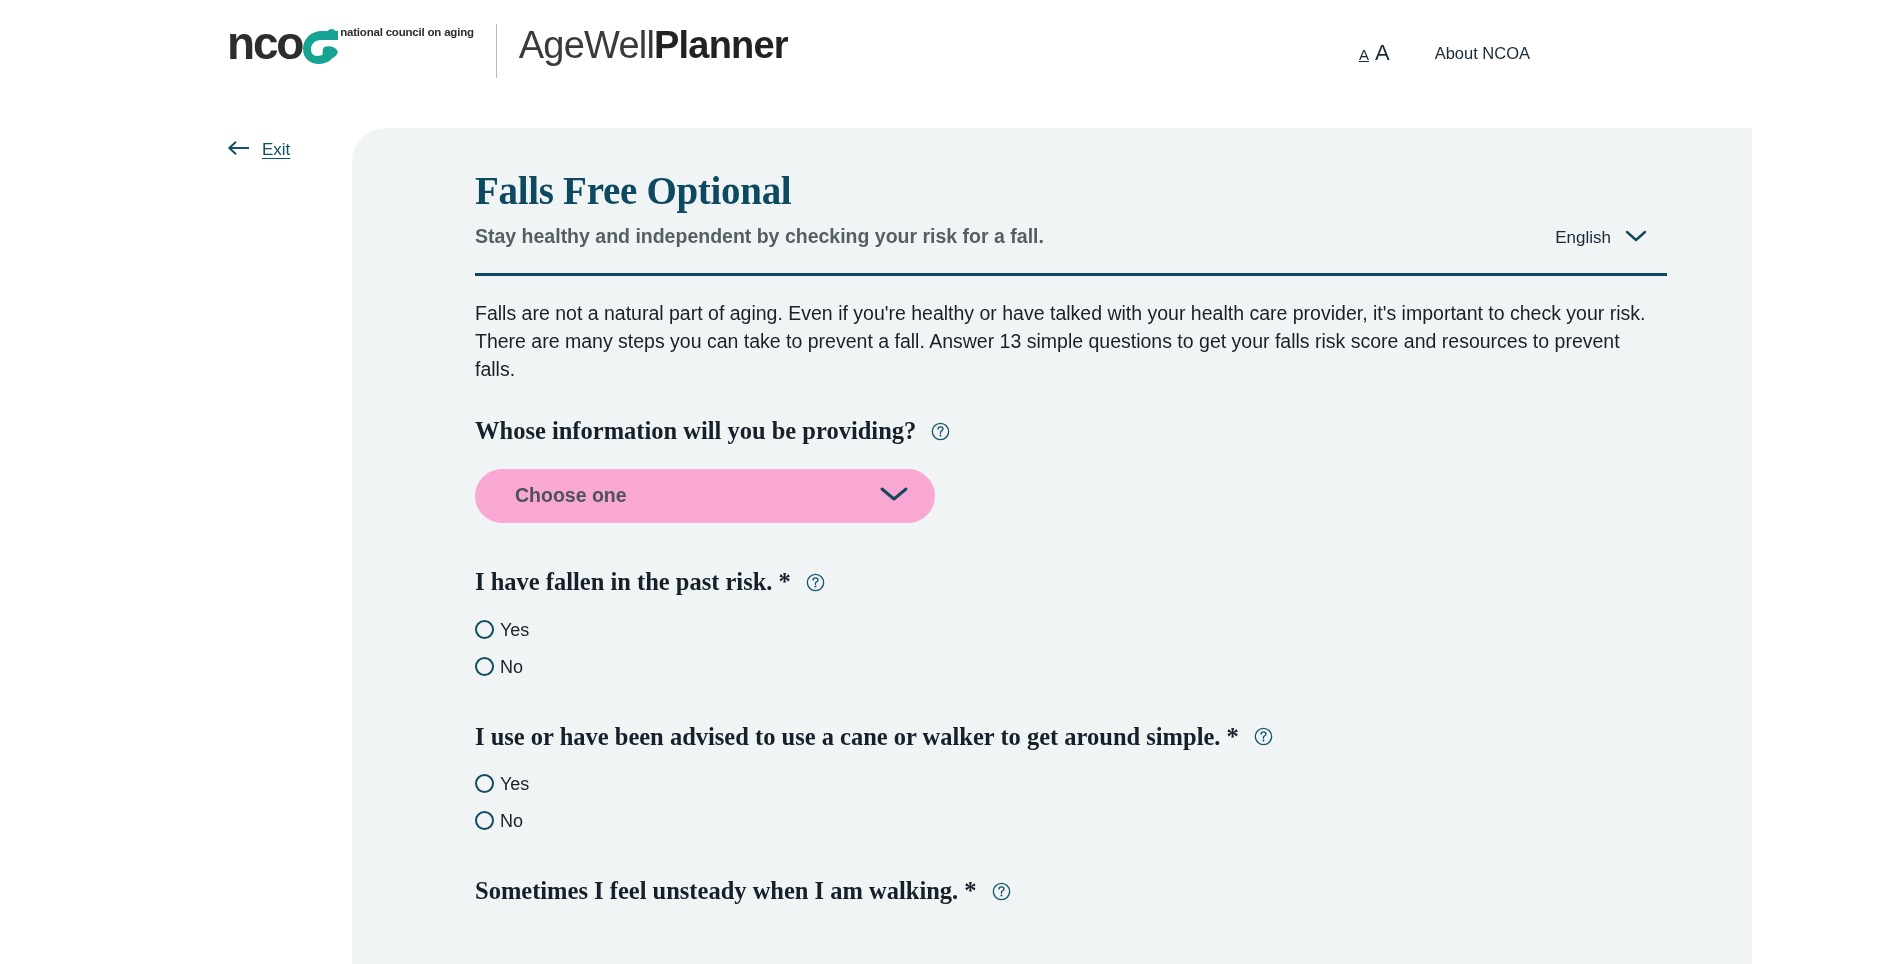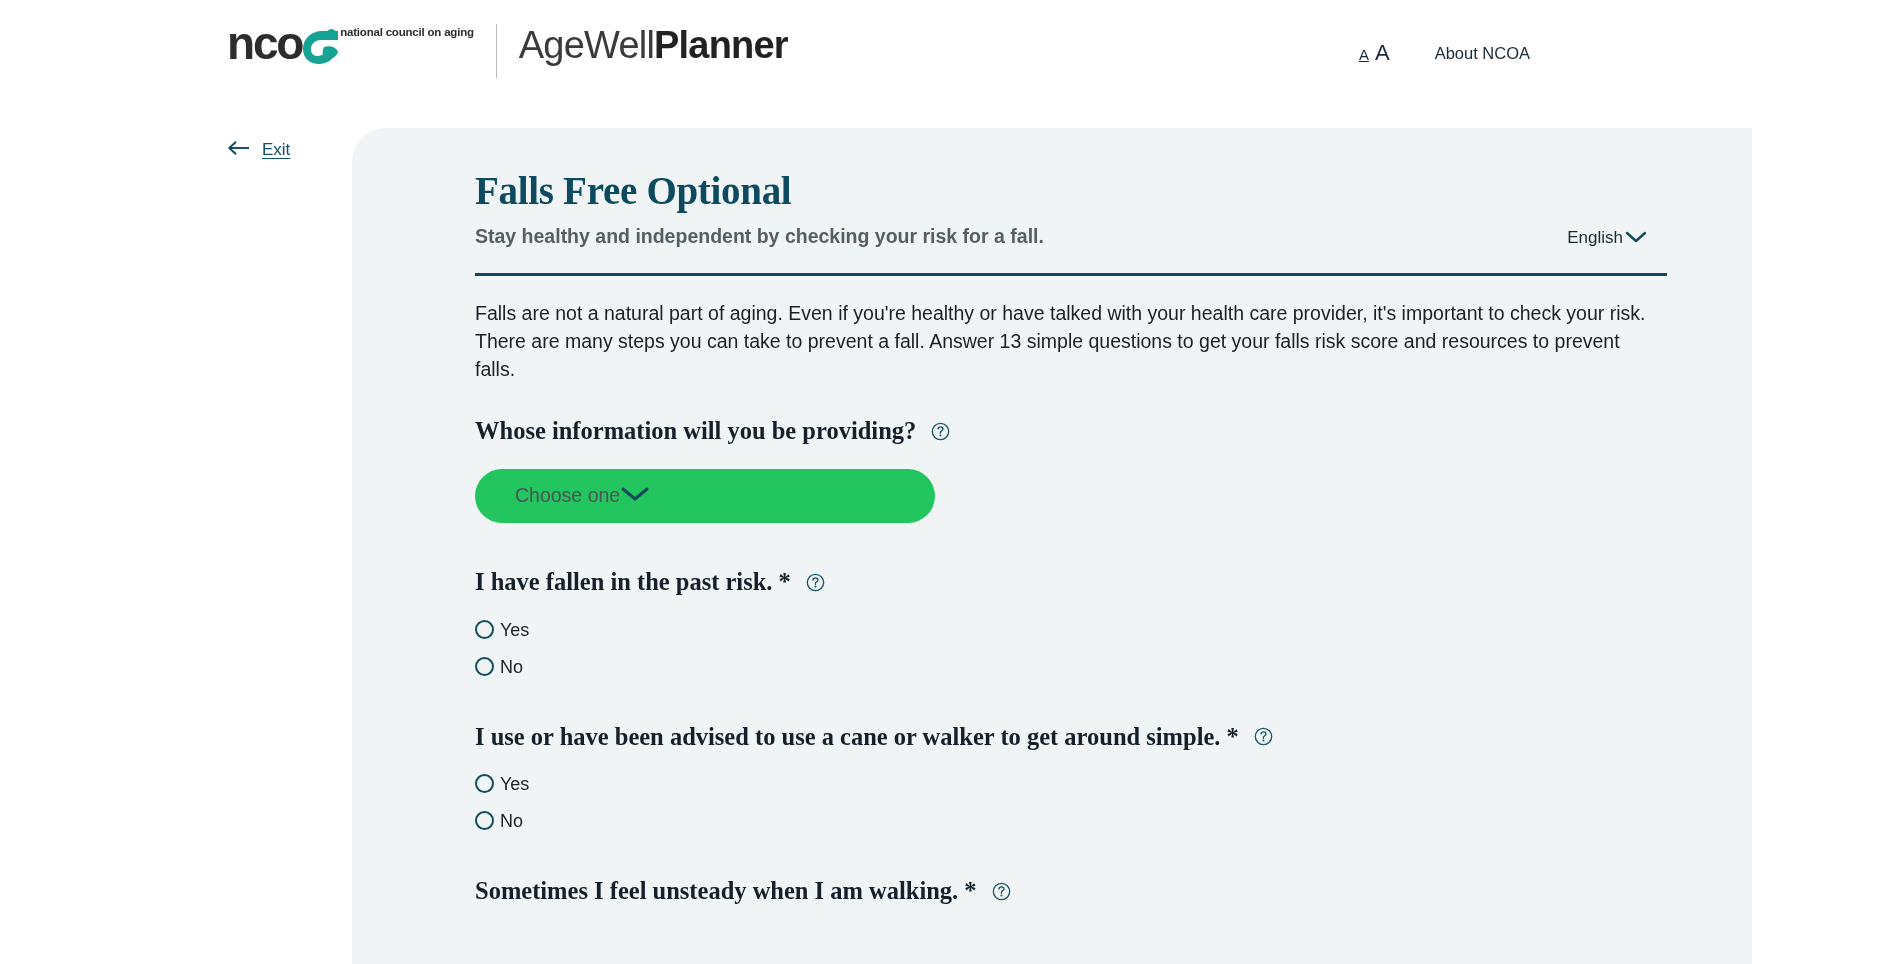--- a/index.html
+++ b/index.html
@@ -164,22 +164,22 @@
     margin-top: 10px;
   }
   .page-subtitle {
     font-size: 19.5px;
     color: #555f63;
     line-height: 1.4;
     font-weight: bold;
   }
   .lang-select {
     display: flex;
-    align-items: flex-end;
-    gap: 2px;
+    align-items: center;
+    gap: 14px;
     cursor: pointer;
     padding-bottom: 2px;
     margin-right: 20px;
   }
   .lang-label {
     font-size: 17px;
     color: #1b2a38;
   }
   .title-rule {
     width: 1192px;
@@ -219,27 +219,28 @@
   .help-icon {
     display: inline-flex;
     vertical-align: middle;
     cursor: pointer;
   }
 
   .select-pill {
     margin-top: 22px;
     width: 460px;
     height: 54px;
-    background: #22c55e;
+    background: #f9a8d4;
     border-radius: 27px;
     display: flex;
     align-items: center;
-    justify-content: flex-start;
+    justify-content: space-between;
     padding: 0 26px 0 40px;
     cursor: pointer;
+    font-weight: bold;
   }
   .select-placeholder {
     font-size: 19.5px;
     color: #4d5358;
   }
 
   .radio-group { margin-top: 22px; }
   .radio-row {
     display: flex;
     align-items: flex-start;

